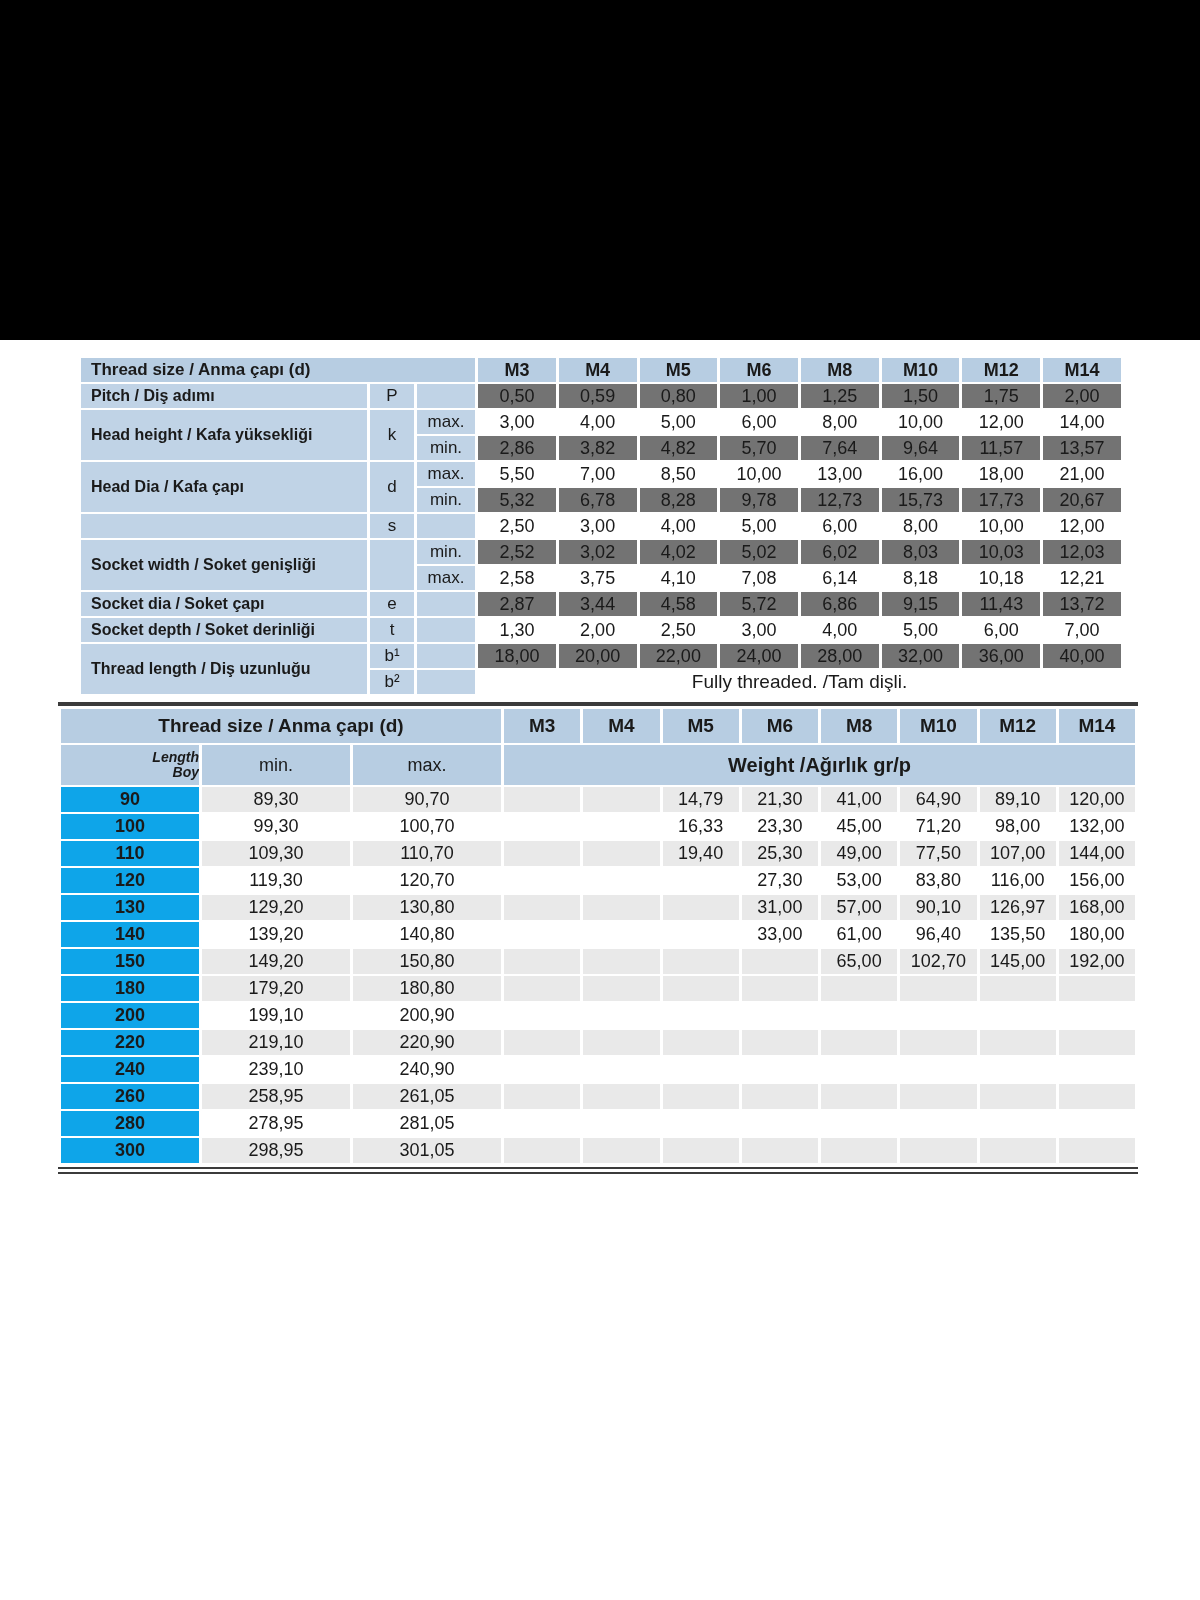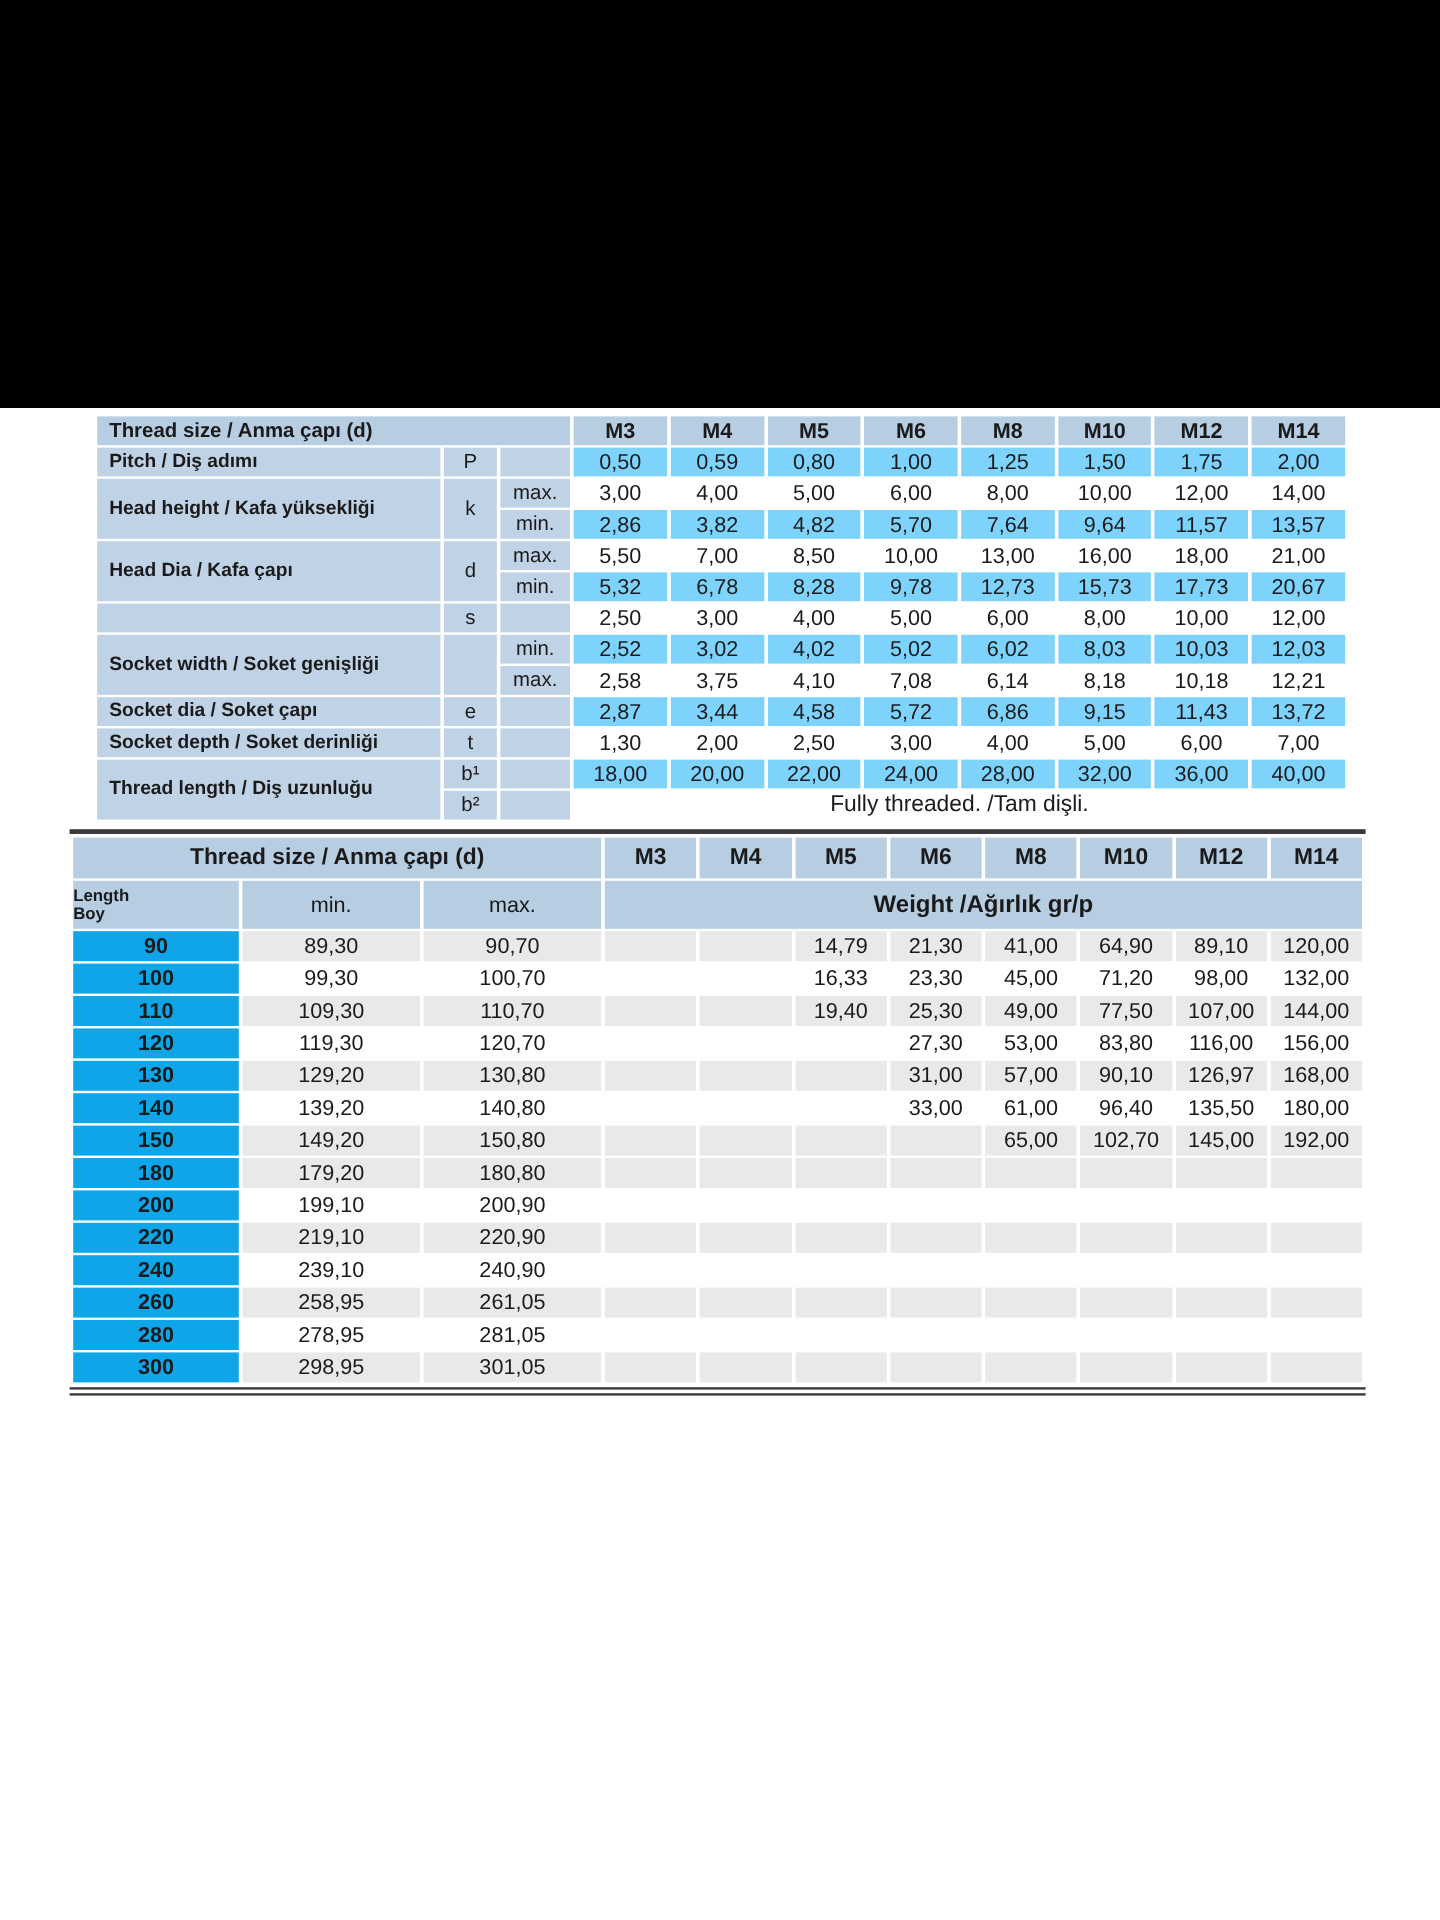--- a/index.html
+++ b/index.html
@@ -1,44 +1,44 @@
 <!DOCTYPE html>
 <html><head>
 <meta charset="utf-8">
 <style>
   * { box-sizing: border-box; margin: 0; padding: 0; }
   html, body { width: 1200px; background: #ffffff; }
   body { font-family: "Liberation Sans", sans-serif; color: #1a1a1a; }
   .page { width: 1200px; height: 1600px; background: #ffffff; overflow: hidden; }
   .black-bar { width: 1200px; height: 340px; background: #000000; }
-  .content { padding-top: 5px; }
+  .content { padding-top: 16px; }
 
   table { border-collapse: separate; border-spacing: 3px 2px; table-layout: fixed; }
 
   
   .t1 { margin-left: 78px; width: 1046px; }
   .t1 th, .t1 td { height: 24px; overflow: hidden; white-space: nowrap; vertical-align: middle; }
   .t1 .title  { background: #b7cde2; text-align: left; padding-left: 10px; font-size: 17px; font-weight: bold; }
   .t1 .size   { background: #b7cde2; text-align: center; font-size: 18px; font-weight: bold; }
   .t1 .lbl    { background: #c0d3e6; text-align: left; padding-left: 10px; font-size: 16px; font-weight: bold; }
   .t1 .sym    { background: #c0d3e6; text-align: center; font-size: 17px; }
   .t1 .qual   { background: #c0d3e6; text-align: center; font-size: 17px; }
   .t1 td.val  { background: #ffffff; text-align: center; font-size: 18px; }
-  .t1 tr.g td.val { background: #7dd3fc; }
+  .t1 tr.g td.val { background: #737373; }
   .t1 td.merged { background: #ffffff; text-align: center; font-size: 19px; }
 
   
   .t2-wrap { margin: 6px 0 0 58px; width: 1080px;
              border-top: 4px solid #3b3b3b; border-bottom: 7px double #3b3b3b;
              padding: 1px 0 2px 0; }
   .t2 { width: 100%; }
   .t2 th { background: #b7cde2; overflow: hidden; white-space: nowrap; vertical-align: middle; }
   .t2 .hdr1  { font-size: 19px; font-weight: bold; text-align: center; height: 34px; }
   .t2 .size2 { font-size: 19px; font-weight: bold; text-align: center; height: 34px; }
-  .t2 .lb    { font-size: 14px; font-weight: bold; text-align: left; line-height: 15px; height: 40px; white-space: normal; }
+  .t2 .lb    { font-size: 14px; font-weight: bold; text-align: right; line-height: 15px; height: 40px; white-space: normal; font-style: italic; }
   .t2 .mm    { font-size: 18px; font-weight: normal; text-align: center; height: 40px; }
   .t2 .wh    { font-size: 20px; font-weight: bold; text-align: center; height: 40px; }
   .t2 td { height: 25px; overflow: hidden; white-space: nowrap; text-align: center; font-size: 18px; vertical-align: middle; }
   .t2 td.len { background: #0ea5e9; font-weight: bold; }
   .t2 td.c   { background: #ffffff; }
   .t2 tr.g td.c { background: #e9e9e9; }
 </style>
 </head>
 <body>
 

